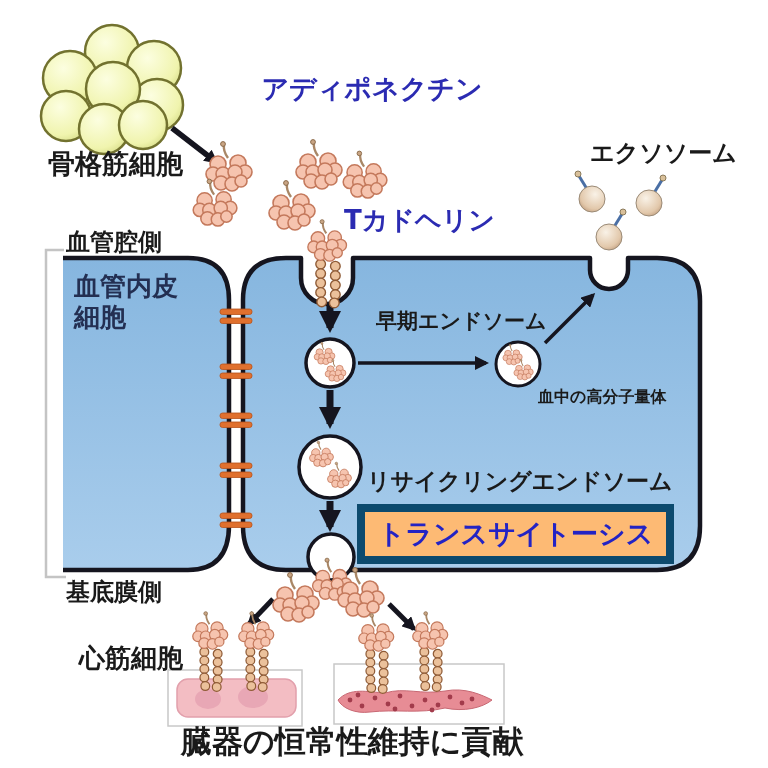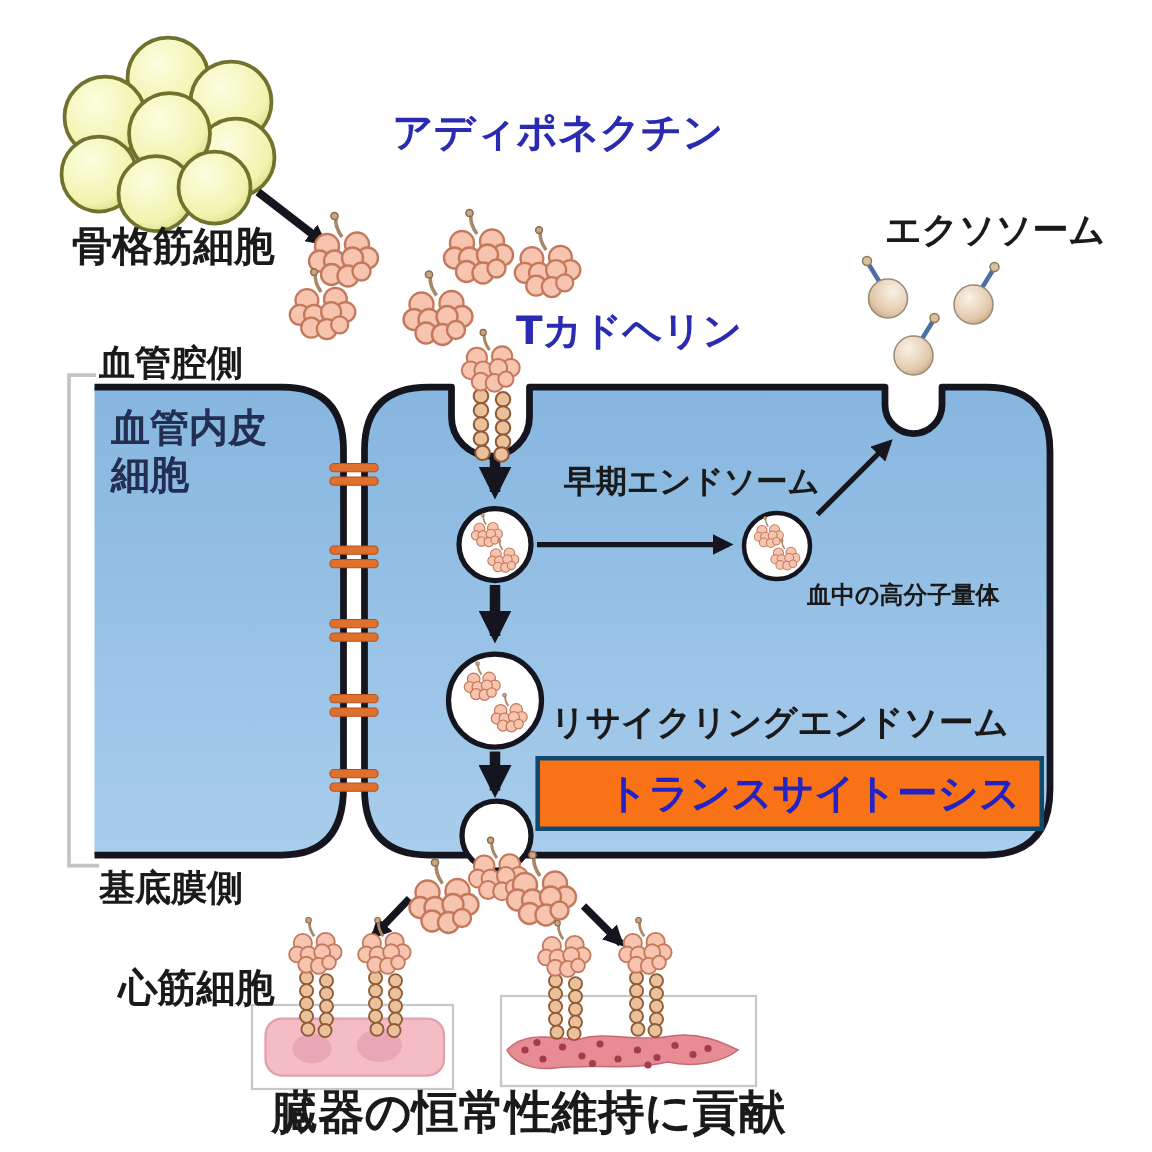--- a/index.html
+++ b/index.html
@@ -7,23 +7,23 @@
     position:relative;width:768px;height:768px;background:#ffffff;overflow:hidden;
     font-family:"DejaVu Sans","Liberation Sans",sans-serif;
   }
   #diagram-svg{position:absolute;left:0;top:0;}
   .lbl{position:absolute;font-weight:bold;white-space:nowrap;color:#1a1a1a;}
   .lbl-blue{color:#2B2BB2;}
   .lbl-navy{color:#232f52;}
   .center2{text-align:center;}
   #transcytosis-box{
     position:absolute;left:357px;top:504px;width:301px;height:44px;
-    background:#f97316;border:3px solid #0c4a6e;
+    background:#fdba74;border:8px solid #0c4a6e;
     display:flex;align-items:center;justify-content:center;
-    font-weight:bold;font-size:27px;color:#2323C4;white-space:nowrap;padding-left:32px;
+    font-weight:bold;font-size:27px;color:#2323C4;white-space:nowrap;
   }
 </style>
 </head>
 <body>
 
 <div id="stage">
 
 <svg id="diagram-svg" width="768" height="768" viewBox="0 0 768 768">
   <defs>
     <linearGradient id="cellGrad" x1="0" y1="0" x2="0" y2="1">

